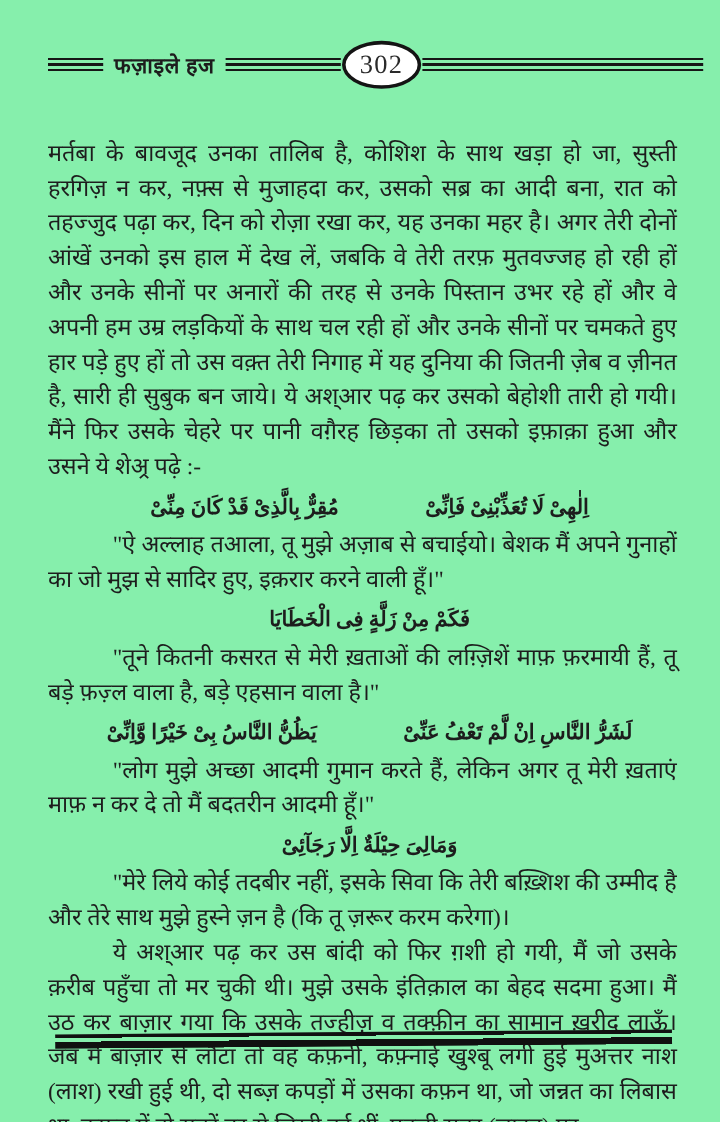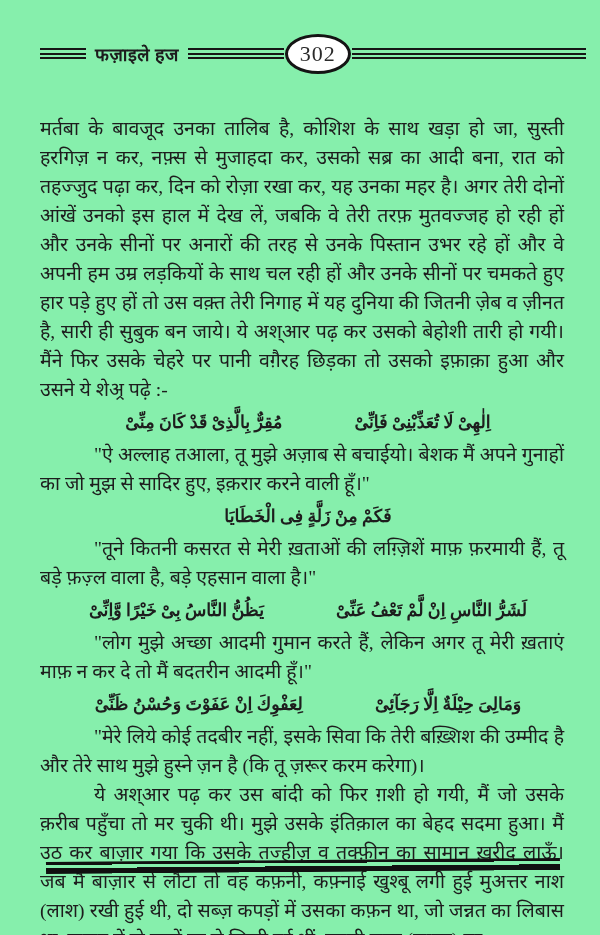--- a/index.html
+++ b/index.html
@@ -129,21 +129,20 @@
 
     <div class="couplet">
       <span class="hemistich">لَشَرُّ النَّاسِ اِنْ لَّمْ تَعْفُ عَنِّىْ</span>
       <span class="hemistich">يَظُنُّ النَّاسُ بِىْ خَيْرًا وَّاِنِّىْ</span>
     </div>
 
     <p class="para indent">"लोग मुझे अच्छा आदमी गुमान करते हैं, लेकिन अगर तू मेरी ख़ताएं माफ़ न कर दे तो मैं बदतरीन आदमी हूँ।"</p>
 
     <div class="couplet">
       <span class="hemistich">وَمَالِىَ حِيْلَةٌ اِلَّا رَجَآئِىْ</span>
-      <span class="hemistich">لِعَفْوِكَ اِنْ عَفَوْتَ وَحُسْنُ ظَنِّىْ</span>
     </div>
 
     <p class="para indent">"मेरे लिये कोई तदबीर नहीं, इसके सिवा कि तेरी बख़्शिश की उम्मीद है और तेरे साथ मुझे हुस्ने ज़न है (कि तू ज़रूर करम करेगा)।</p>
 
     <p class="para indent">ये अश्आर पढ़ कर उस बांदी को फिर ग़शी हो गयी, मैं जो उसके क़रीब पहुँचा तो मर चुकी थी। मुझे उसके इंतिक़ाल का बेहद सदमा हुआ। मैं उठ कर बाज़ार गया कि उसके तज्हीज़ व तक्फ़ीन का सामान ख़रीद लाऊँ। जब मैं बाज़ार से लौटा तो वह कफ़नी, कफ़्नाई खुश्बू लगी हुई मुअत्तर नाश (लाश) रखी हुई थी, दो सब्ज़ कपड़ों में उसका कफ़न था, जो जन्नत का लिबास था, कफ़न में दो सतरें नूर से लिखी हुई थीं, पहली सतर (लाइन) पर :-</p>
 
   </div>
 
   <div class="footer-rule"></div>
 

